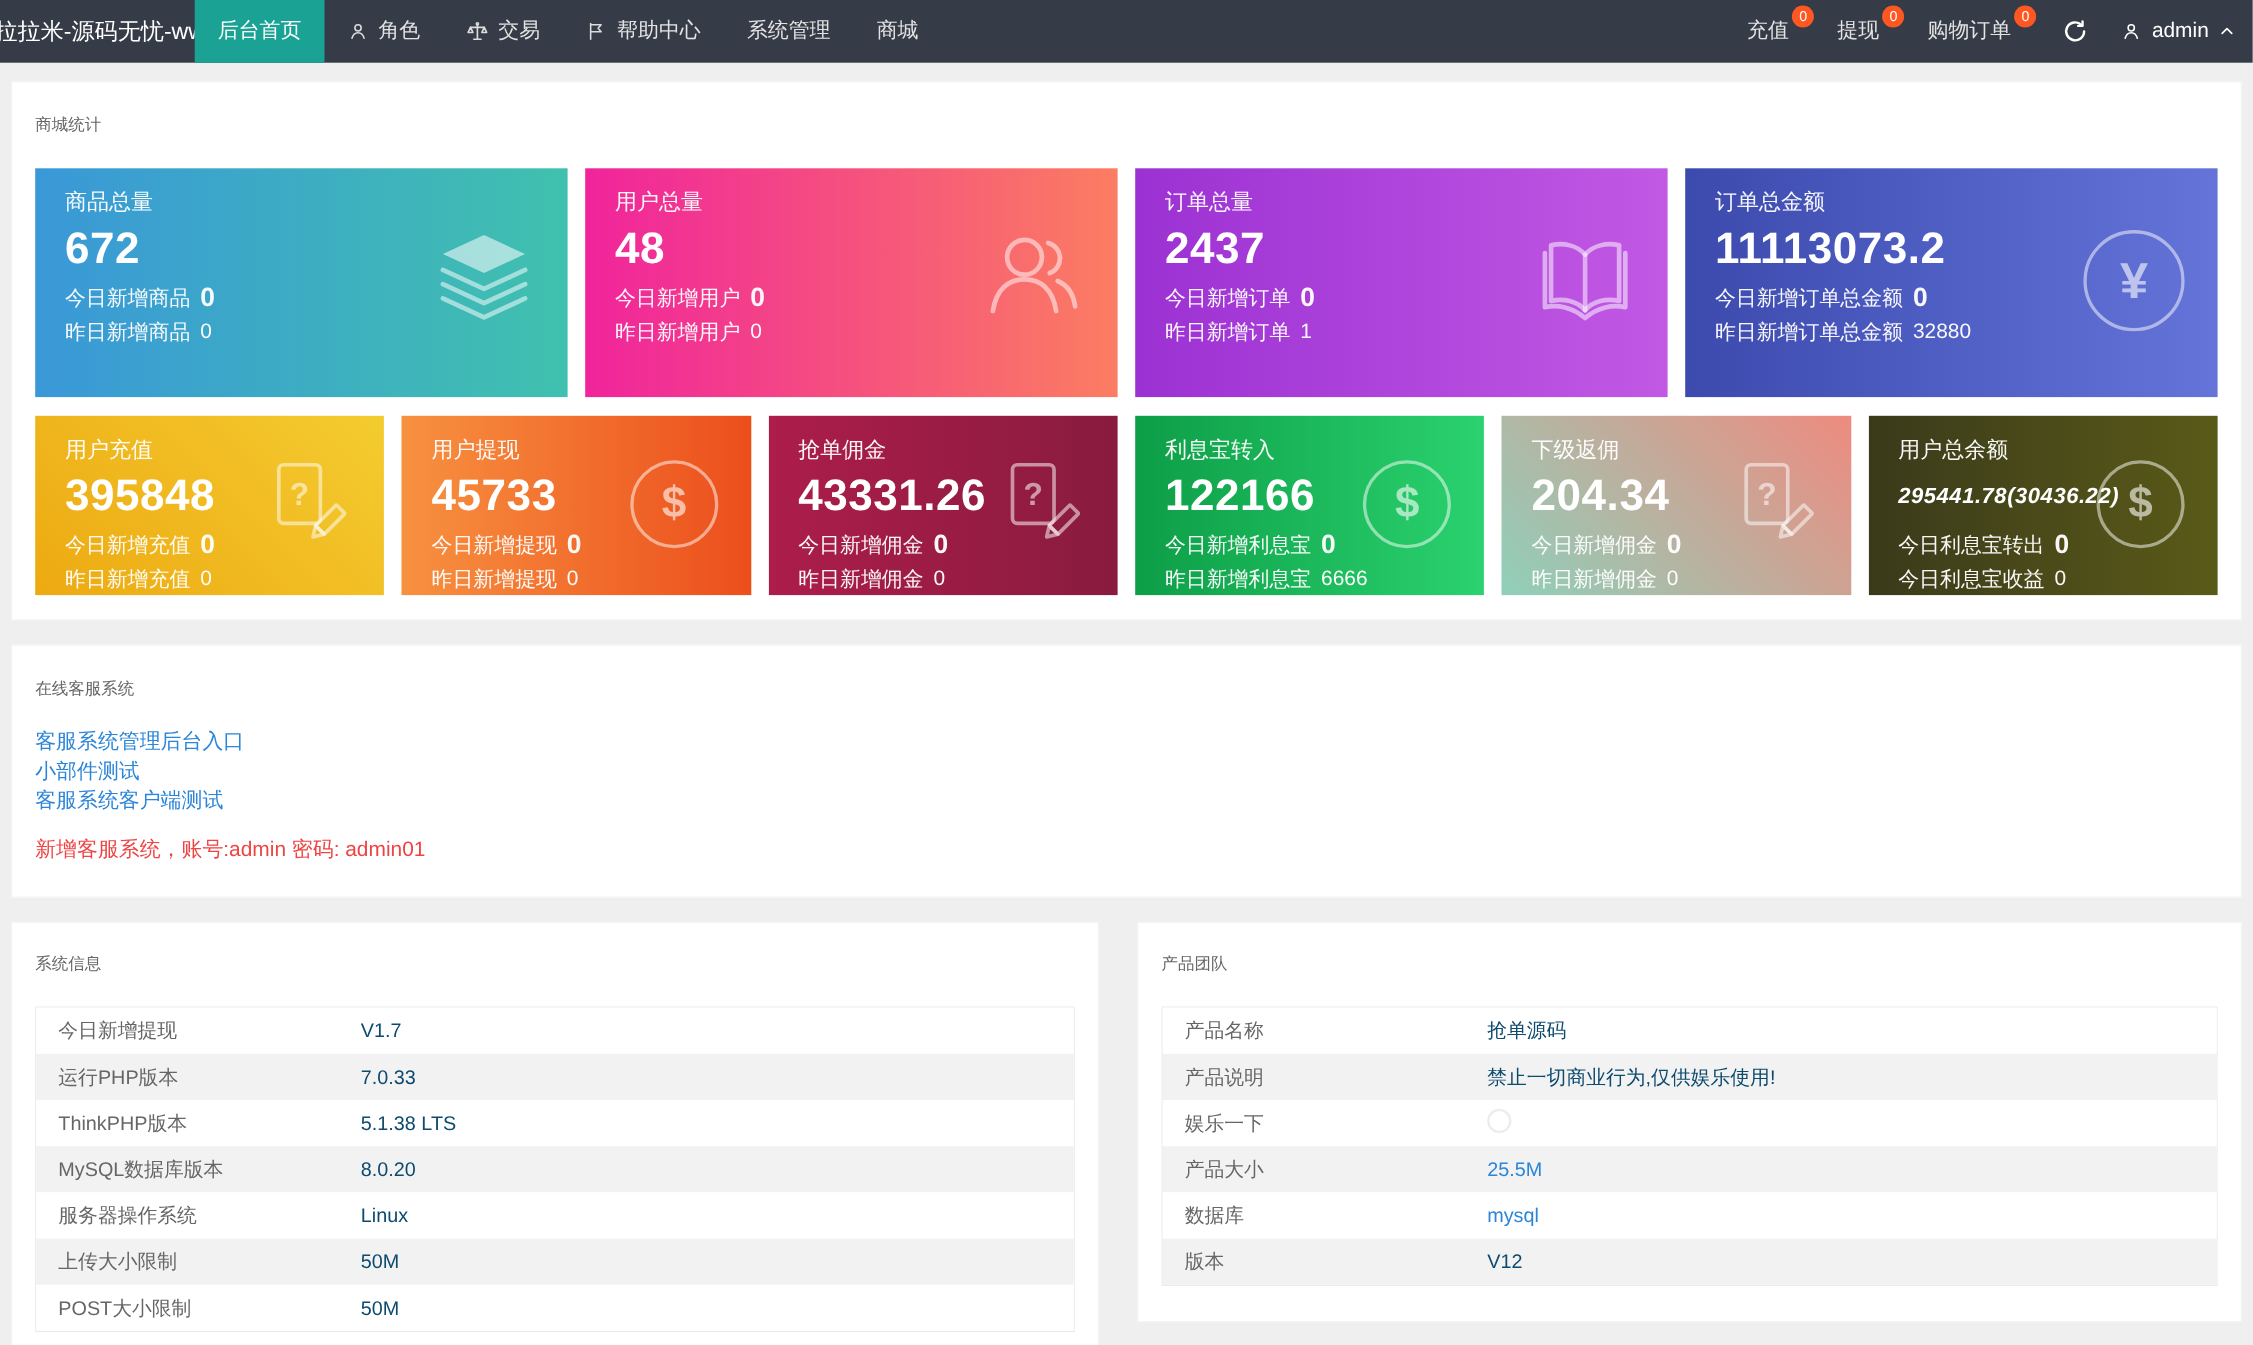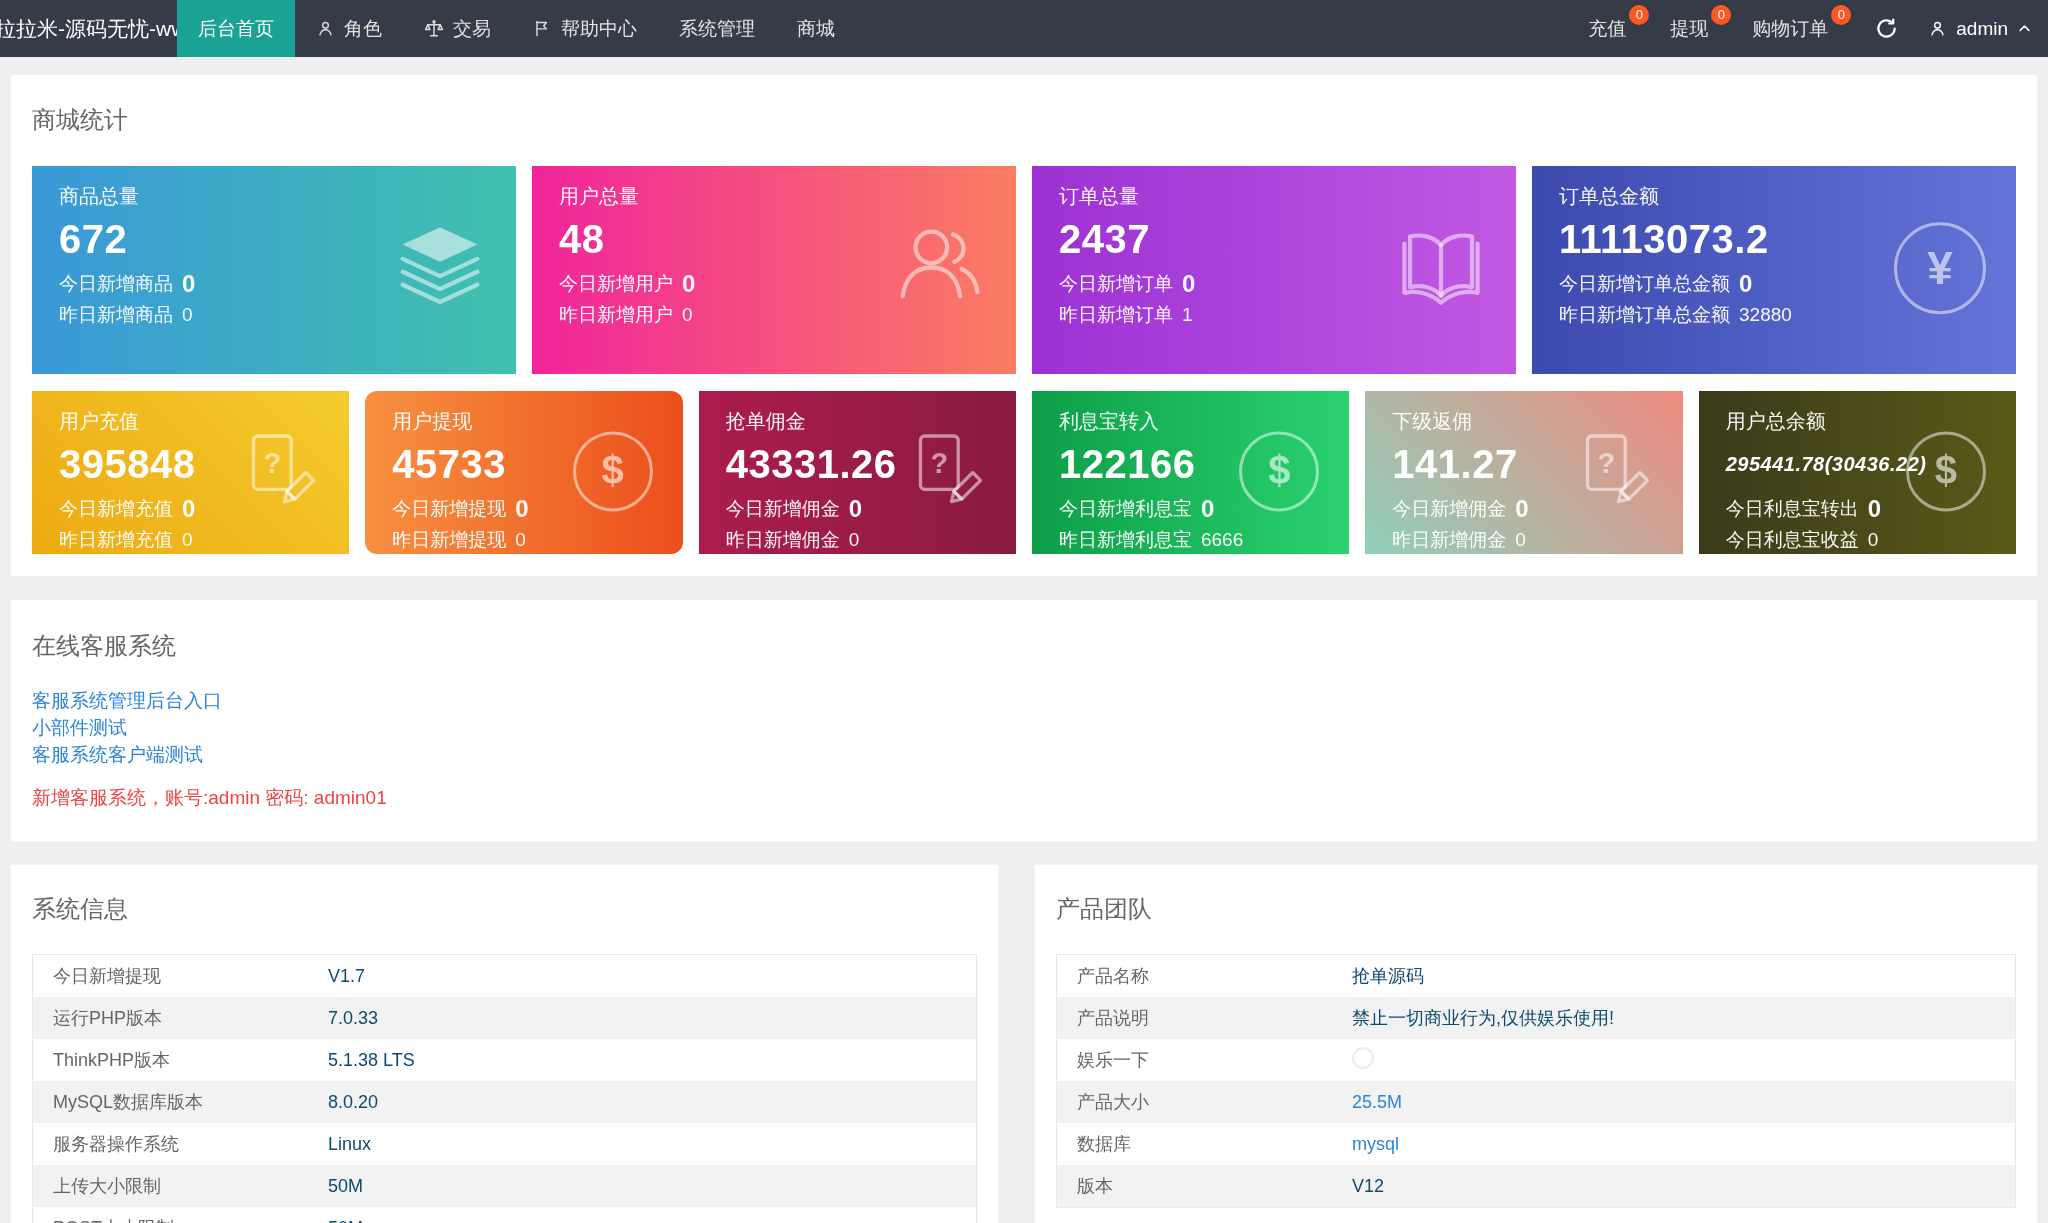--- a/index.html
+++ b/index.html
@@ -18,21 +18,21 @@
   .nav-item svg{display:block;}
   .nav-spacer{flex:1;}
   .nav-right-item{position:relative;line-height:57px;padding:0 28px 0 16px;font-size:19px;cursor:pointer;}
   .badge{position:absolute;top:5px;right:5px;min-width:20px;height:20px;border-radius:10px;
          background:#ff5722;color:#fff;font-size:13px;line-height:20px;text-align:center;padding:0 1px;box-sizing:border-box;}
   .refresh{display:flex;align-items:center;justify-content:center;width:60px;cursor:pointer;}
   .user{display:flex;align-items:center;gap:9px;padding:0 16px 0 12px;font-size:19px;color:#fff;cursor:pointer;}
   
   .wrap{padding:17px 10px 0;}
   .panel{background:#fff;border:1px solid #f3f3f3;box-sizing:border-box;}
-  .panel-title{font-size:24px;color:#666;}
+  .panel-title{font-size:15px;color:#666;}
   
   .panel.stats{padding:29px 21px 22px;margin-bottom:22px;}
   .stats .panel-title{margin-bottom:30px;}
   .cards-row{display:flex;gap:16px;}
   .cards-row+.cards-row{margin-top:17px;}
   .card{flex:1;height:208px;position:relative;color:#fff;padding:17px 0 0 27px;box-sizing:border-box;overflow:hidden;}
   .cards-row.row2 .card{height:163px;}
   .card-label{font-size:20px;margin-bottom:4px;opacity:.96;}
   .card-value{font-size:40px;font-weight:700;height:50px;display:flex;align-items:center;margin-bottom:4px;letter-spacing:.5px;}
   .card-value.small{font-size:20px;font-style:italic;}
@@ -249,21 +249,21 @@
         <div class="card-line">
             <span>昨日新增充值</span>
             <span class="yv">0</span>
           </div>
         <div class="card-icon">
           <svg class="white-ic" width="80" height="80" viewBox="0 0 72 72">
               <use href="#i-doc-edit"></use>
             </svg>
         </div>
       </div>
-      <div class="card" style="background: linear-gradient(90deg, rgb(247, 145, 64), rgb(236, 78, 28)); border-radius: 12px;">
+      <div class="card" style="background: linear-gradient(90deg, rgb(247, 145, 64), rgb(236, 78, 28));">
         <div class="card-label">用户提现</div>
         <div class="card-value">45733</div>
         <div class="card-line">
             <span>今日新增提现</span>
             <span class="tv">0</span>
           </div>
         <div class="card-line">
             <span>昨日新增提现</span>
             <span class="yv">0</span>
           </div>
@@ -298,21 +298,21 @@
         <div class="card-line">
             <span>昨日新增利息宝</span>
             <span class="yv">6666</span>
           </div>
         <div class="card-icon">
           <div class="coin sm">$</div>
         </div>
       </div>
       <div class="card" style="background: linear-gradient(45deg, rgb(143, 208, 186), rgb(238, 139, 127));">
         <div class="card-label">下级返佣</div>
-        <div class="card-value">141.27</div>
+        <div class="card-value">204.34</div>
         <div class="card-line">
             <span>今日新增佣金</span>
             <span class="tv">0</span>
           </div>
         <div class="card-line">
             <span>昨日新增佣金</span>
             <span class="yv">0</span>
           </div>
         <div class="card-icon">
           <svg class="white-ic" width="80" height="80" viewBox="0 0 72 72">

